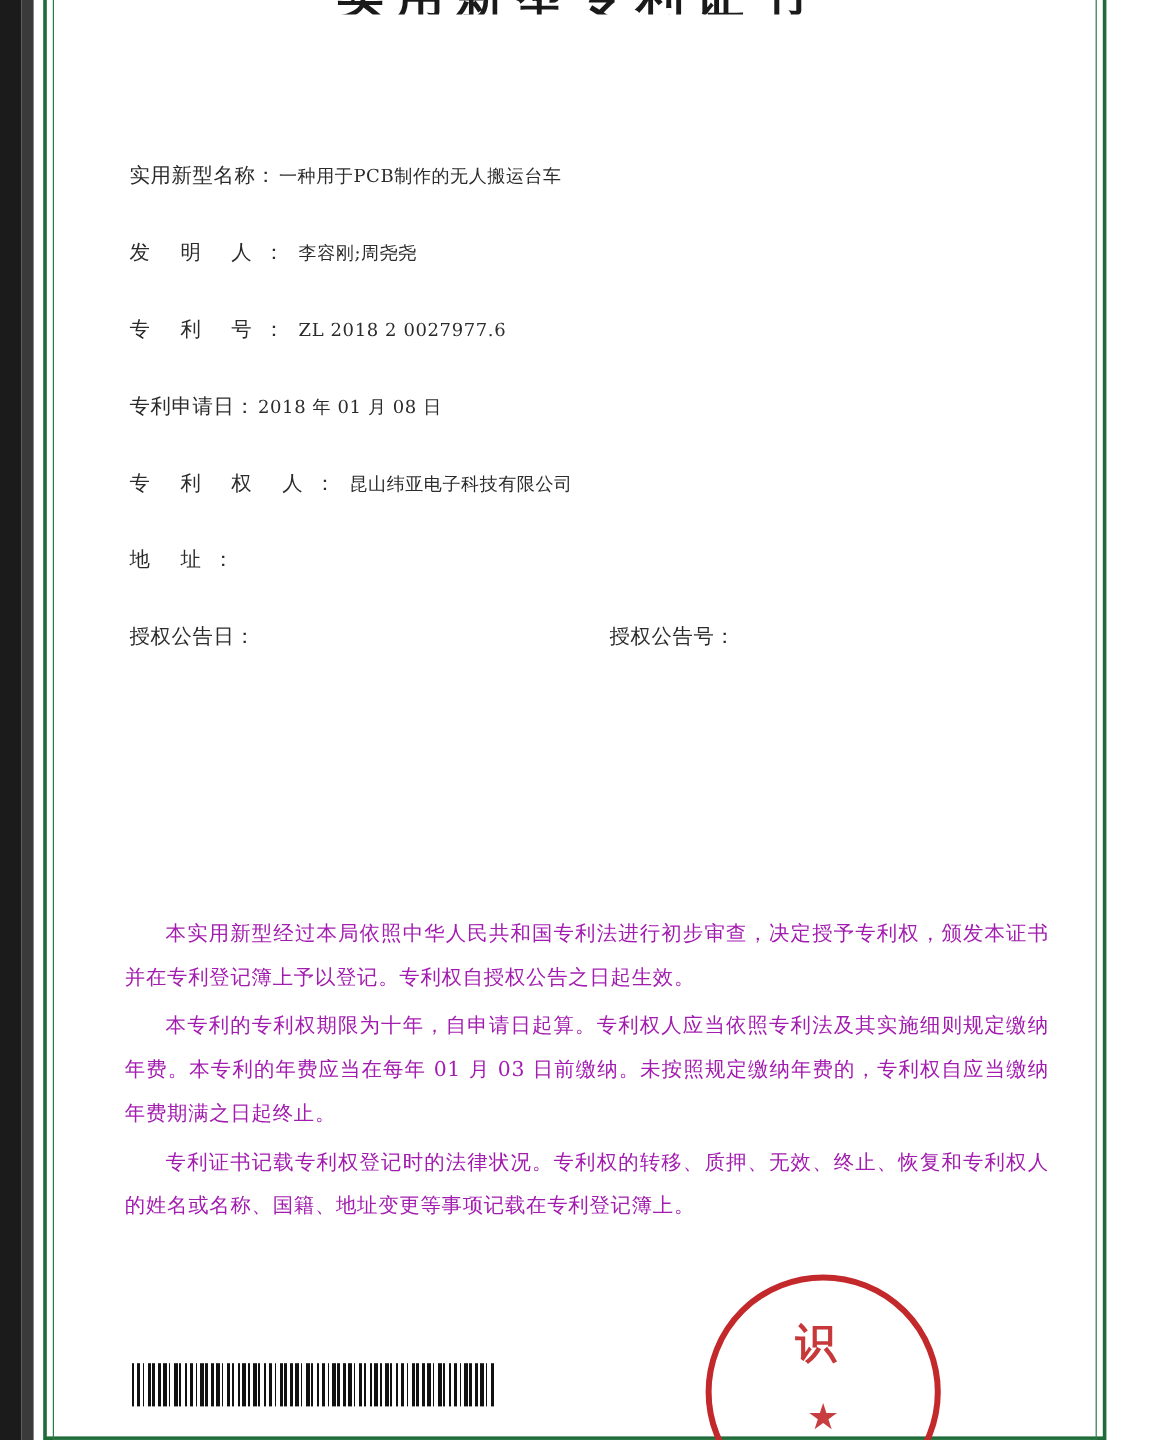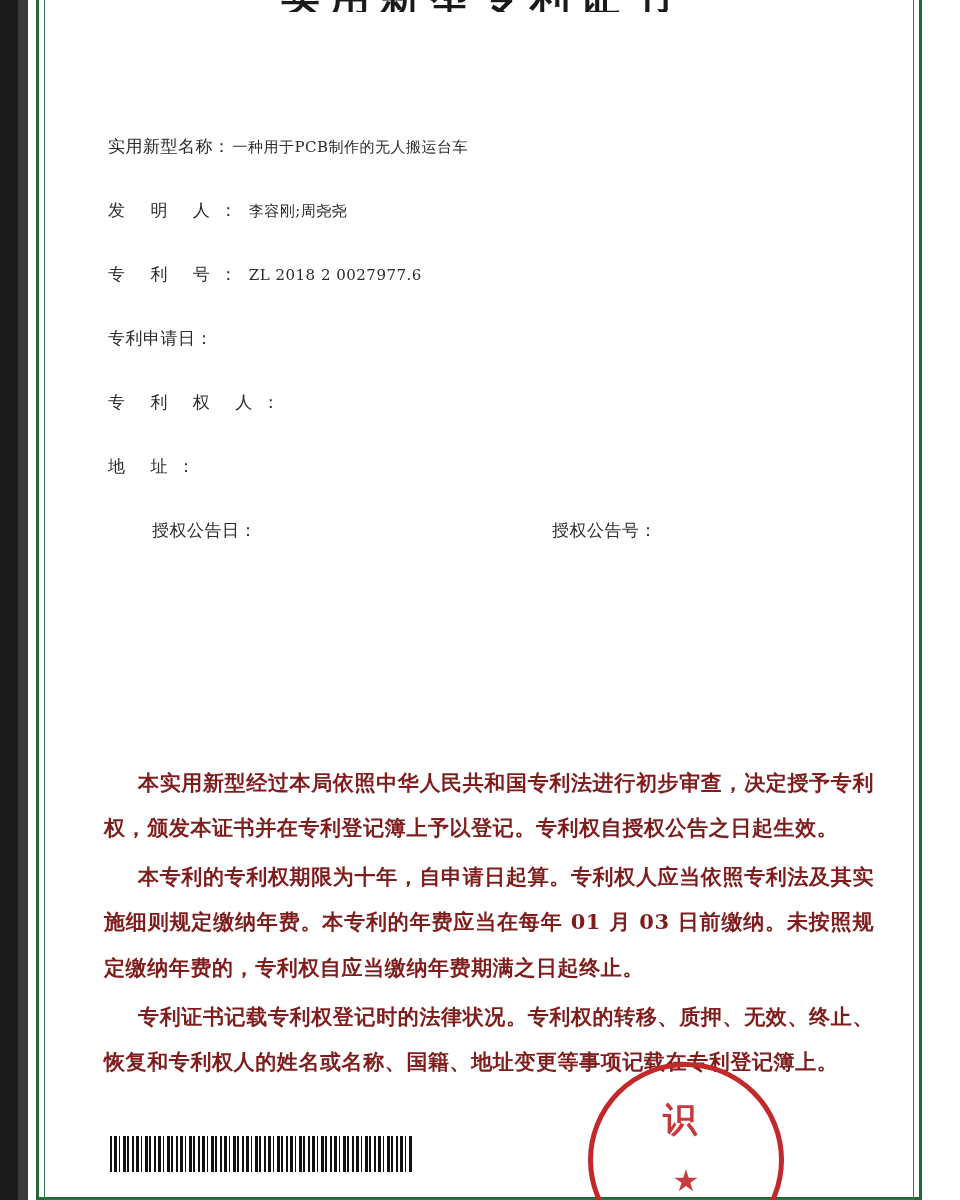--- a/index.html
+++ b/index.html
@@ -111,43 +111,42 @@
   .field-value {
     flex: 1 1 auto;
     white-space: nowrap;
     font-size: 15px;
     padding-left: 2px;
   }
 
   
   .field-row.two-col {
     margin-bottom: 34px;
-    margin-left: 44px;
   }
   .col-a {
     flex: 0 0 400px;
     display: flex;
     align-items: baseline;
   }
   .col-b {
     flex: 1 1 auto;
     display: flex;
     align-items: flex-start;
   }
 
   .paragraphs {
     position: absolute;
     left: 44px;
     top: 760px;
     width: 770px;
-    font-size: 21px;
+    font-size: 17px;
     line-height: 2.15;
-    color: #7f1d1d;
+    color: #a21caf;
     letter-spacing: 0.6px;
-    font-weight: bold;
+    font-weight: normal;
   }
   .paragraphs p {
     margin: 0 0 4px 0;
     text-indent: 34px;
     text-align: justify;
   }
 
   
   .barcode {
     position: absolute;
@@ -227,24 +226,26 @@
         <span class="field-value">李容刚;周尧尧</span>
       </div>
 
       <div class="field-row">
         <span class="field-label spaced">专 利 号：</span>
         <span class="field-value">ZL 2018 2 0027977.6</span>
       </div>
 
       <div class="field-row">
         <span class="field-label">专利申请日：</span>
+        <span class="field-value">2018 年 01 月 08 日</span>
       </div>
 
       <div class="field-row">
         <span class="field-label spaced">专 利 权 人：</span>
+        <span class="field-value">昆山纬亚电子科技有限公司</span>
       </div>
 
       <div class="field-row">
         <span class="field-label spaced">地 址：</span>
       </div>
 
       <div class="field-row two-col">
         <span class="col-a">
           <span class="field-label">授权公告日：</span>
         </span>

